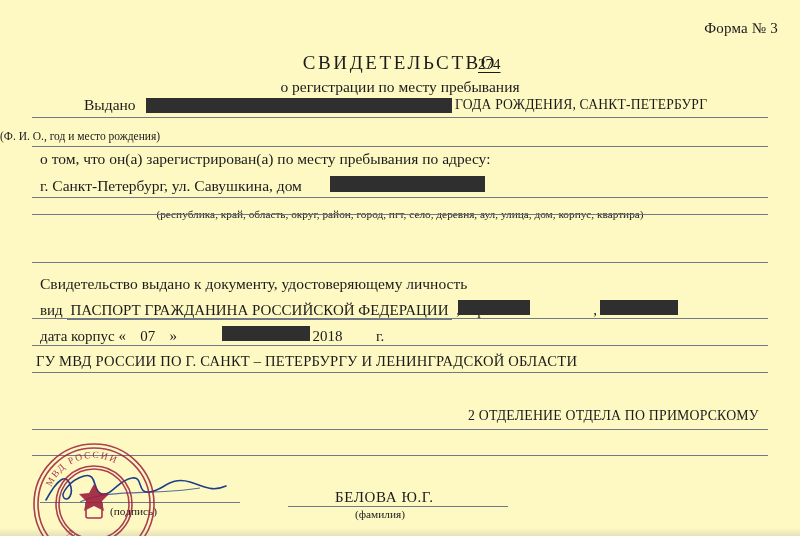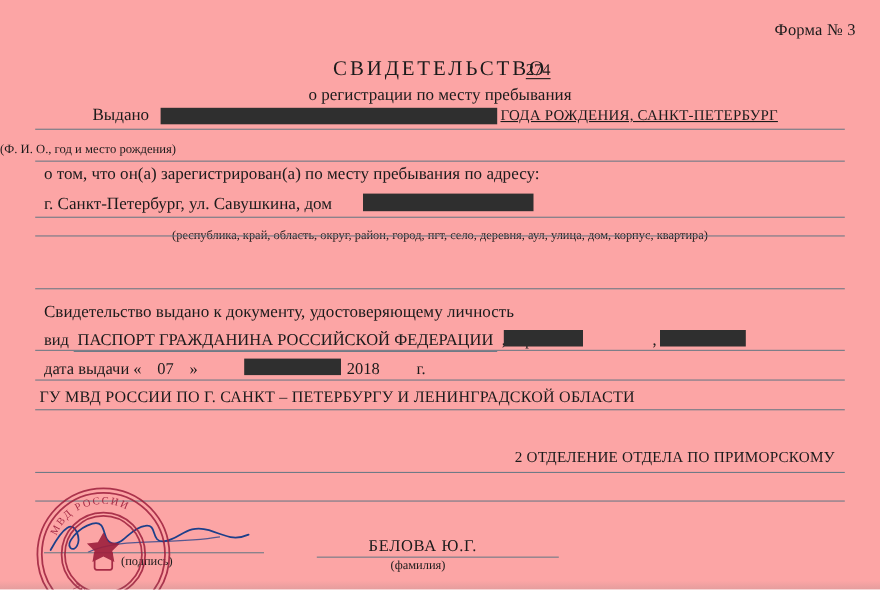--- a/index.html
+++ b/index.html
@@ -11,21 +11,21 @@
     width: 800px;
     height: 536px;
     position: relative;
     overflow: hidden;
     font-family: "Liberation Serif", serif;
     color: #1b1b1b;
   }
   .page {
     position: absolute;
     inset: 0;
-    background: #fca5a5;
+    background: #fef9c3;
   }
   .abs { position: absolute; }
 
   
   .form-no {
     right: 22px;
     top: 20px;
     font-size: 15px;
     letter-spacing: 0.2px;
   }
@@ -59,21 +59,21 @@
     height: 0;
   }
 
   
   .lbl-vydano { left: 84px; top: 96px; font-size: 15.5px; }
   .redact {
     background: #2f2f2f;
     height: 15px;
   }
   .r1 { left: 146px; top: 98px; width: 306px; }
-  .bd-right { left: 455px; top: 97px; font-size: 13.6px; letter-spacing: .2px; text-decoration: underline; }
+  .bd-right { left: 455px; top: 97px; font-size: 13.6px; letter-spacing: .2px; }
   .rule-a { left: 32px; top: 117px; width: 736px; }
 
   .caption-fio { left: 0; right: 0; top: 130px; text-align: left; font-size: 11.5px; }
 
   .rule-b { left: 32px; top: 146px; width: 736px; }
 
   .line-about { left: 40px; top: 150px; font-size: 15.5px; }
 
   .addr { left: 40px; top: 177px; font-size: 15.5px; }
   .r2 { left: 330px; top: 176px; width: 155px; height: 16px; }
@@ -188,21 +188,21 @@
     <span style="display:inline-block;width:86px"></span>
     <span>,</span>
     <span style="display:inline-block;width:50px"></span>
     <span>№</span>
   </div>
   <div class="abs redact r3"></div>
   <div class="abs redact r4"></div>
   <div class="abs rule rule-f"></div>
 
   <div class="abs doc3">
-    <span>дата выдачи</span>
+    <span>дата корпус</span>
     <span>«</span>
     <span style="display:inline-block;min-width:36px;text-align:center">07</span>
     <span>»</span>
     <span style="display:inline-block;width:128px"></span>
     <span>2018</span>
     <span style="display:inline-block;width:26px"></span>
     <span>г.</span>
   </div>
   <div class="abs redact r5"></div>
   <div class="abs rule rule-g"></div>

